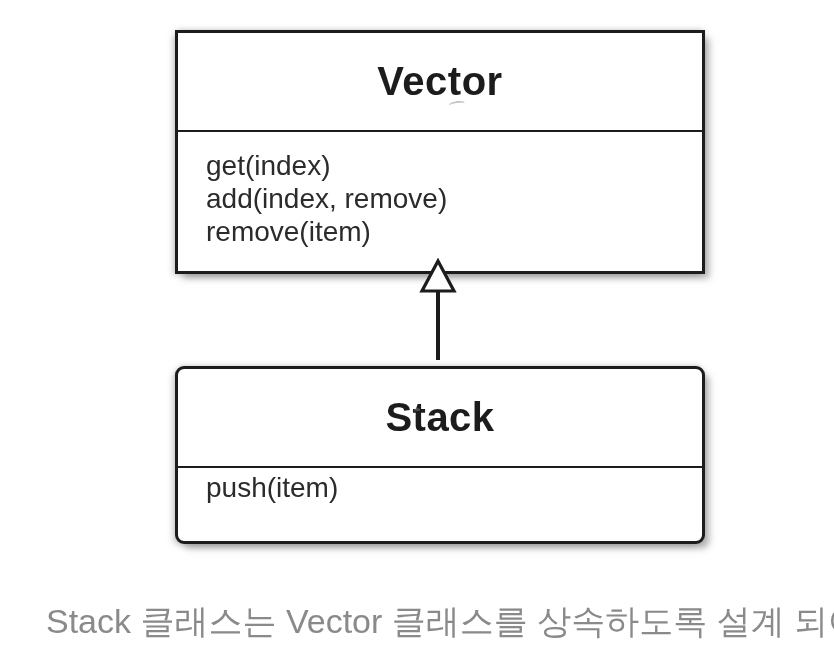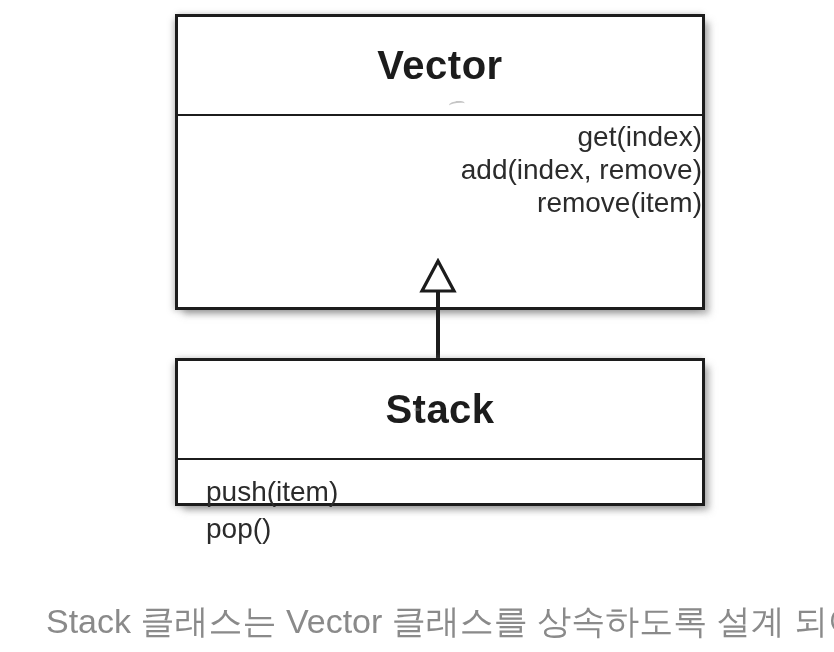--- a/index.html
+++ b/index.html
@@ -23,41 +23,41 @@
     position:absolute;
     left:175px;
     width:530px;
     background:var(--box-fill);
     border:3px solid var(--ink);
     box-shadow:
       6px 6px 7px -2px rgba(105,105,105,0.55),
       -4px 3px 6px -2px rgba(120,120,120,0.40),
       0 -3px 5px -2px rgba(130,130,130,0.35);
   }
-  .class-box.vector{ top:14px;  height:296px; }
-  .class-box.stack { top:358px; height:148px; }
+  .class-box.vector{ top:30px;  height:244px; }
+  .class-box.stack { top:366px; height:178px;border-radius:9px; }
   .class-title{
     display:flex;
     align-items:center;
     justify-content:center;
     border-bottom:2px solid var(--ink);
     font-weight:bold;
     font-size:40px;
     color:var(--ink);
     letter-spacing:0.5px;
   }
   .vector .class-title{ height:99px; }
   .stack  .class-title{ height:99px; }
   .class-methods{
     font-size:28px;
     color:var(--method-text);
     padding-left:28px;
   }
-  .vector .class-methods{ padding-top:4px; line-height:33px;text-align:right; }
-  .stack  .class-methods{ padding-top:13px; line-height:37px; }
+  .vector .class-methods{ padding-top:17px; line-height:33px; }
+  .stack  .class-methods{ padding-top:1px; line-height:37px; }
   .arrow-svg{
     position:absolute;
     left:413px;
     top:258px;
     width:50px;
     height:102px;
   }
   .caption{
     position:absolute;
     left:46px;
@@ -101,21 +101,20 @@
 
   <svg class="arrow-svg" viewBox="0 0 50 102" aria-hidden="true">
     <line x1="25" y1="32" x2="25" y2="102" stroke="#1c1c1c" stroke-width="4"></line>
     <polygon points="25,3 9,33 41,33" fill="#ffffff" stroke="#1c1c1c" stroke-width="3.2" stroke-linejoin="miter"></polygon>
   </svg>
 
   <div class="class-box stack">
     <div class="class-title">Stack</div>
     <div class="class-methods">
       <div class="method">push(item)</div>
-      <div class="method">pop()</div>
     </div>
   </div>
 
   <div class="speck-1"></div>
   <div class="speck-2"></div>
 
   <div class="caption">Stack 클래스는 Vector 클래스를 상속하도록 설계 되어 있다</div>
 
 </div>
 

